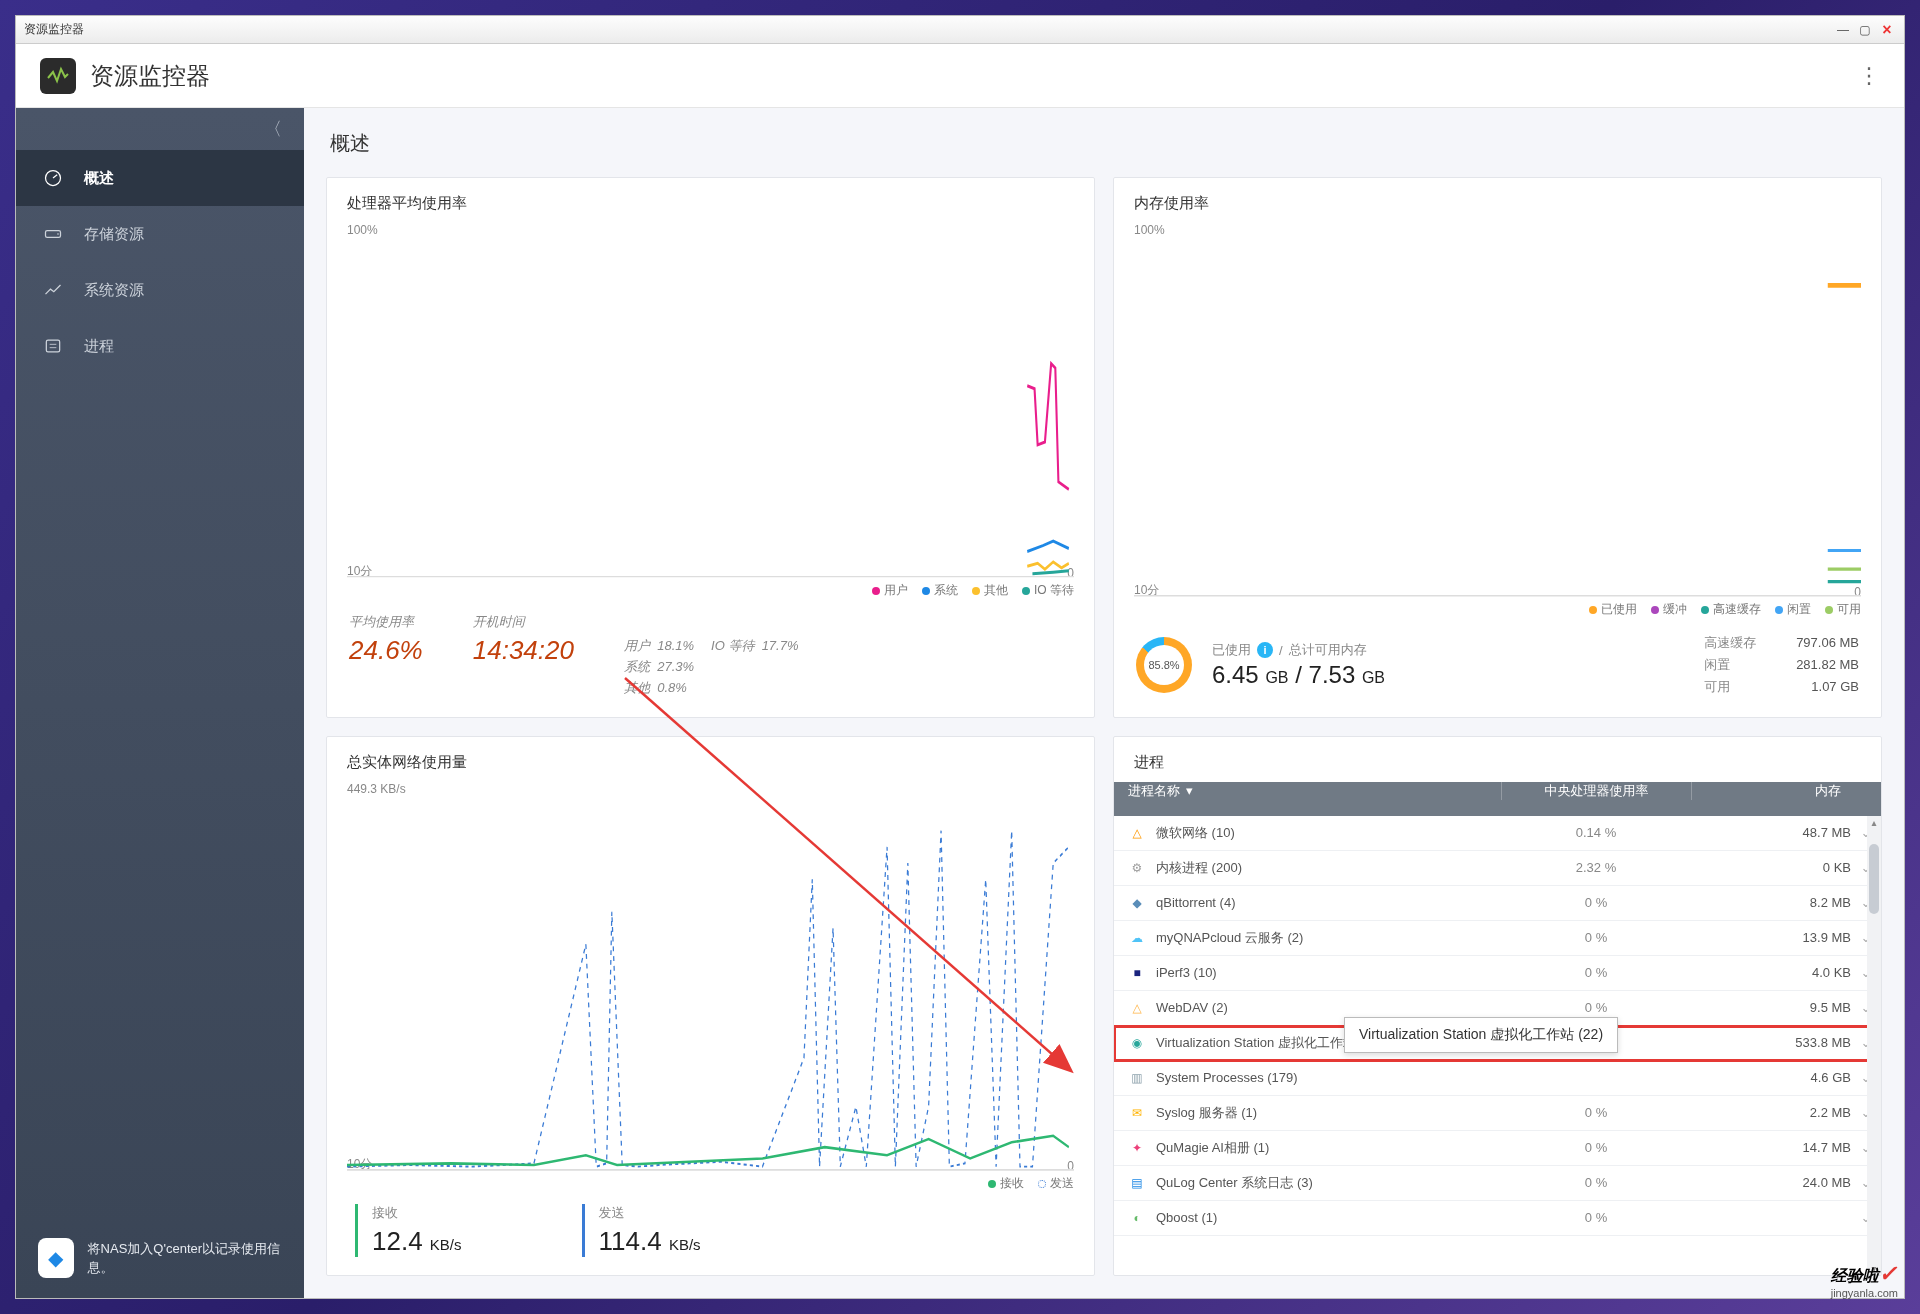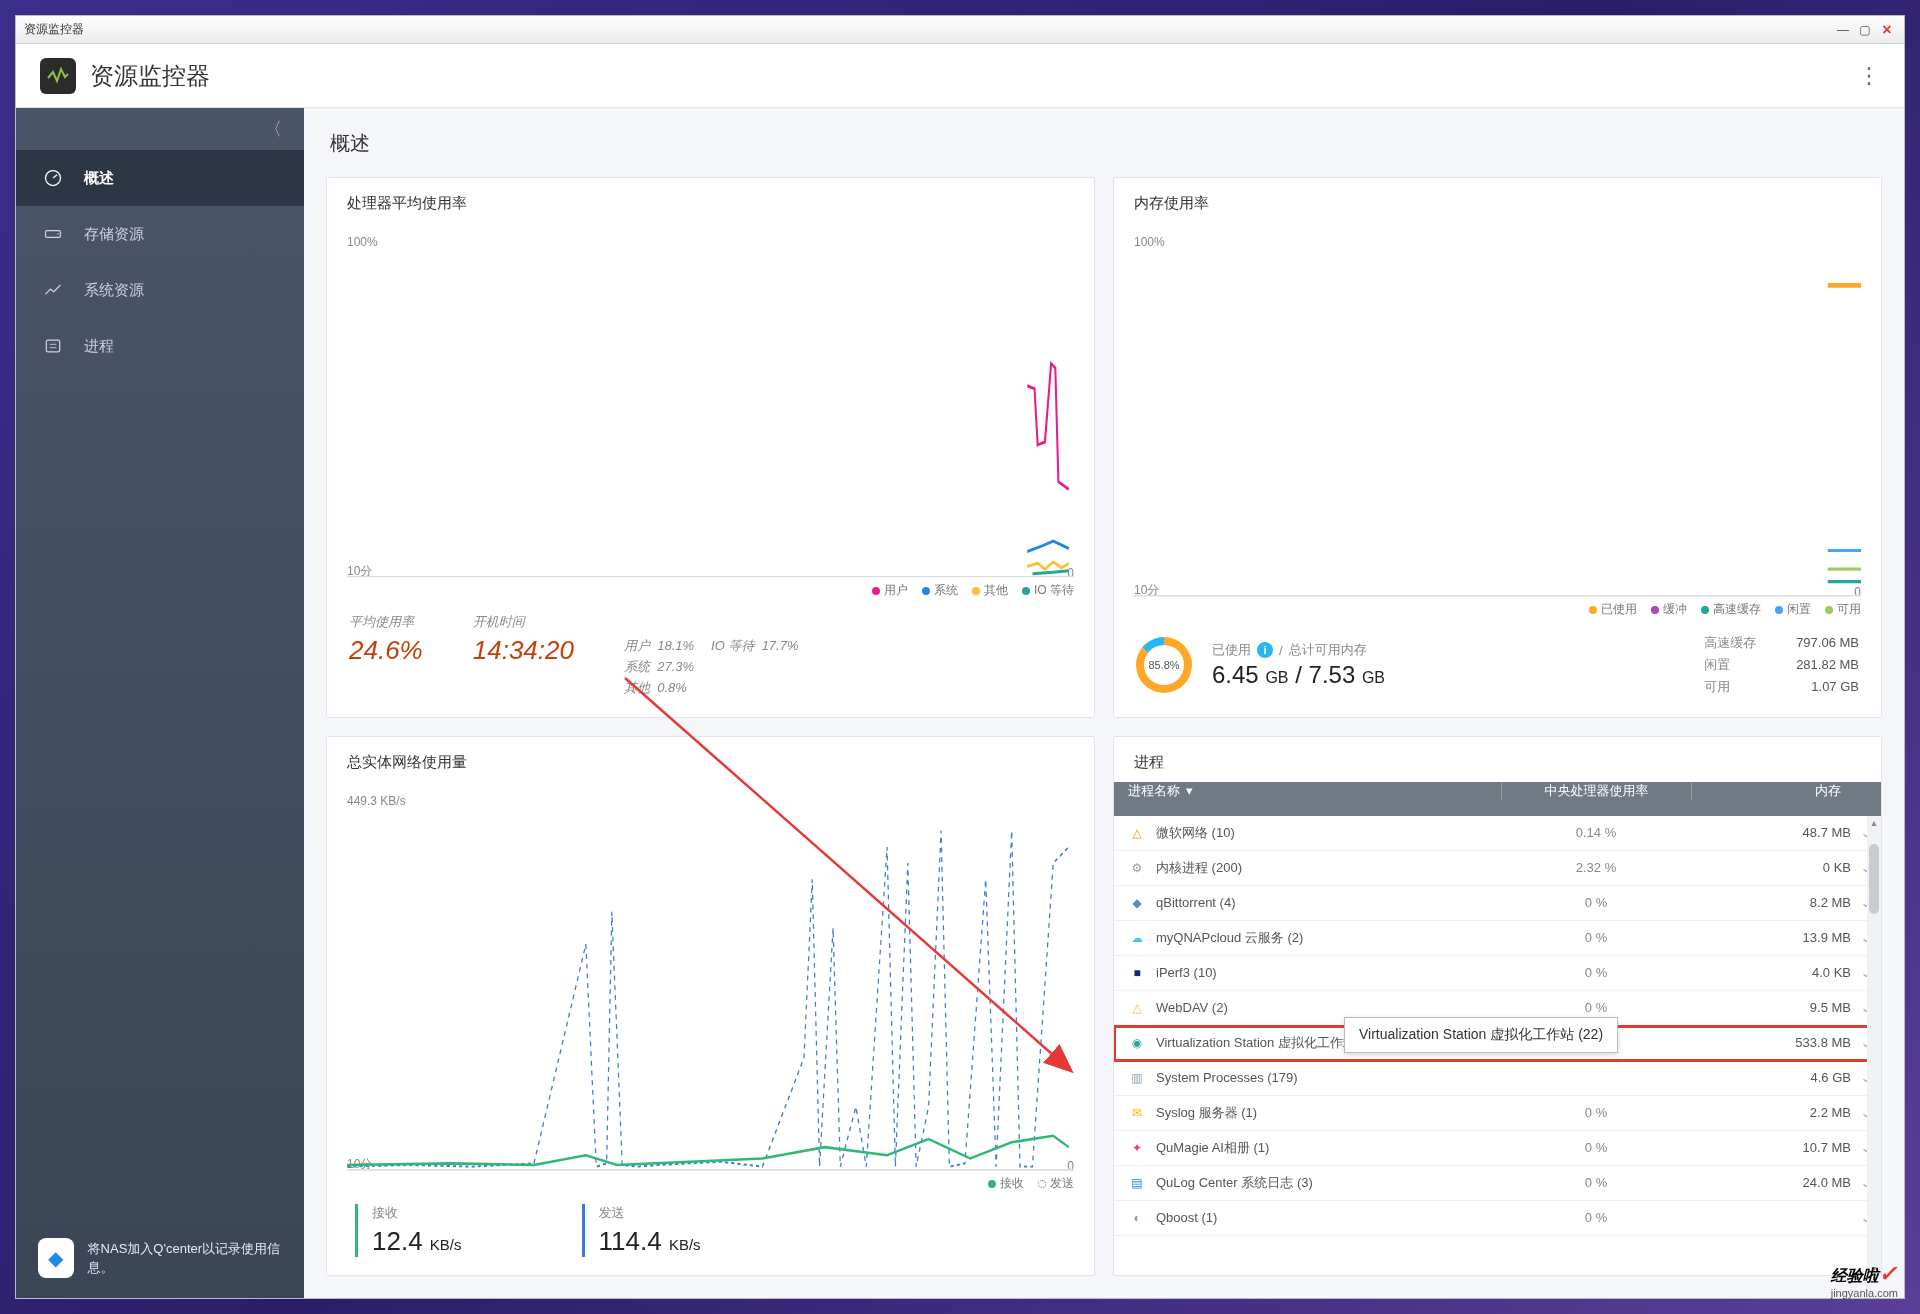--- a/index.html
+++ b/index.html
@@ -24,21 +24,21 @@
 .sidebar .spacer{flex:1;}
 .sb-footer{display:flex;align-items:center;padding:20px 22px;font-size:13px;line-height:1.5;color:#e6eaf0;}
 .sb-footer .badge{width:40px;height:40px;background:#fff;border-radius:8px;margin-right:14px;display:flex;align-items:center;justify-content:center;color:#1e88e5;font-size:20px;}
 .main{flex:1;background:#f5f6fa;padding:0 22px 22px;overflow:hidden;display:flex;flex-direction:column;}
 .page-title{font-size:20px;color:#333;padding:22px 4px 20px;}
 .grid{flex:1;display:grid;grid-template-columns:1fr 1fr;grid-template-rows:1fr 1fr;gap:18px;overflow:hidden;}
 .card{background:#fff;border:1px solid #e3e5ea;border-radius:2px;display:flex;flex-direction:column;overflow:hidden;}
 .card-title{font-size:15px;color:#333;padding:16px 20px 10px;}
 .chart-wrap{flex:1;position:relative;margin:0 20px;}
 .chart-wrap .ylab{position:absolute;left:0;font-size:12px;color:#888;}
-.chart-wrap .ylab.top{top:12px;}
+.chart-wrap .ylab.top{top:0;}
 .chart-wrap .xlab{position:absolute;bottom:-2px;font-size:12px;color:#888;}
 .chart-wrap svg{position:absolute;inset:0;width:100%;height:100%;}
 .legend{display:flex;gap:14px;font-size:12px;color:#777;justify-content:flex-end;padding:4px 20px 2px;flex-wrap:wrap;}
 .legend span.dot{display:inline-block;width:8px;height:8px;border-radius:4px;margin-right:4px;vertical-align:middle;}
 .cpu-stats{display:flex;padding:12px 22px 18px;gap:50px;font-size:13px;color:#888;font-style:italic;}
 .cpu-stats .big{font-size:26px;color:#c2410c;margin-top:4px;font-weight:400;}
 .cpu-stats .cols{display:flex;gap:17px;margin-top:23px;}
 .cpu-stats .cols .c{line-height:1.6;}
 .mem-stats{display:flex;align-items:center;padding:12px 22px 18px;gap:20px;}
 .donut{width:56px;height:56px;border-radius:50%;background:conic-gradient(#ffa726 0 85.8%,#29b6f6 85.8% 100%);display:flex;align-items:center;justify-content:center;}
@@ -337,21 +337,21 @@
                 <span class="ico" style="color:#ffb300">✉</span>
                 <span class="name">Syslog 服务器 (1)</span>
                 <span class="cpu">0 %</span>
                 <span class="mem">2.2 MB</span>
                 <span class="chev">⌄</span>
               </div>
               <div class="proc-row">
                 <span class="ico" style="color:#ec407a">✦</span>
                 <span class="name">QuMagie AI相册 (1)</span>
                 <span class="cpu">0 %</span>
-                <span class="mem">10.7 MB</span>
+                <span class="mem">14.7 MB</span>
                 <span class="chev">⌄</span>
               </div>
               <div class="proc-row">
                 <span class="ico" style="color:#1e88e5">▤</span>
                 <span class="name">QuLog Center 系统日志 (3)</span>
                 <span class="cpu">0 %</span>
                 <span class="mem">24.0 MB</span>
                 <span class="chev">⌄</span>
               </div>
               <div class="proc-row">

